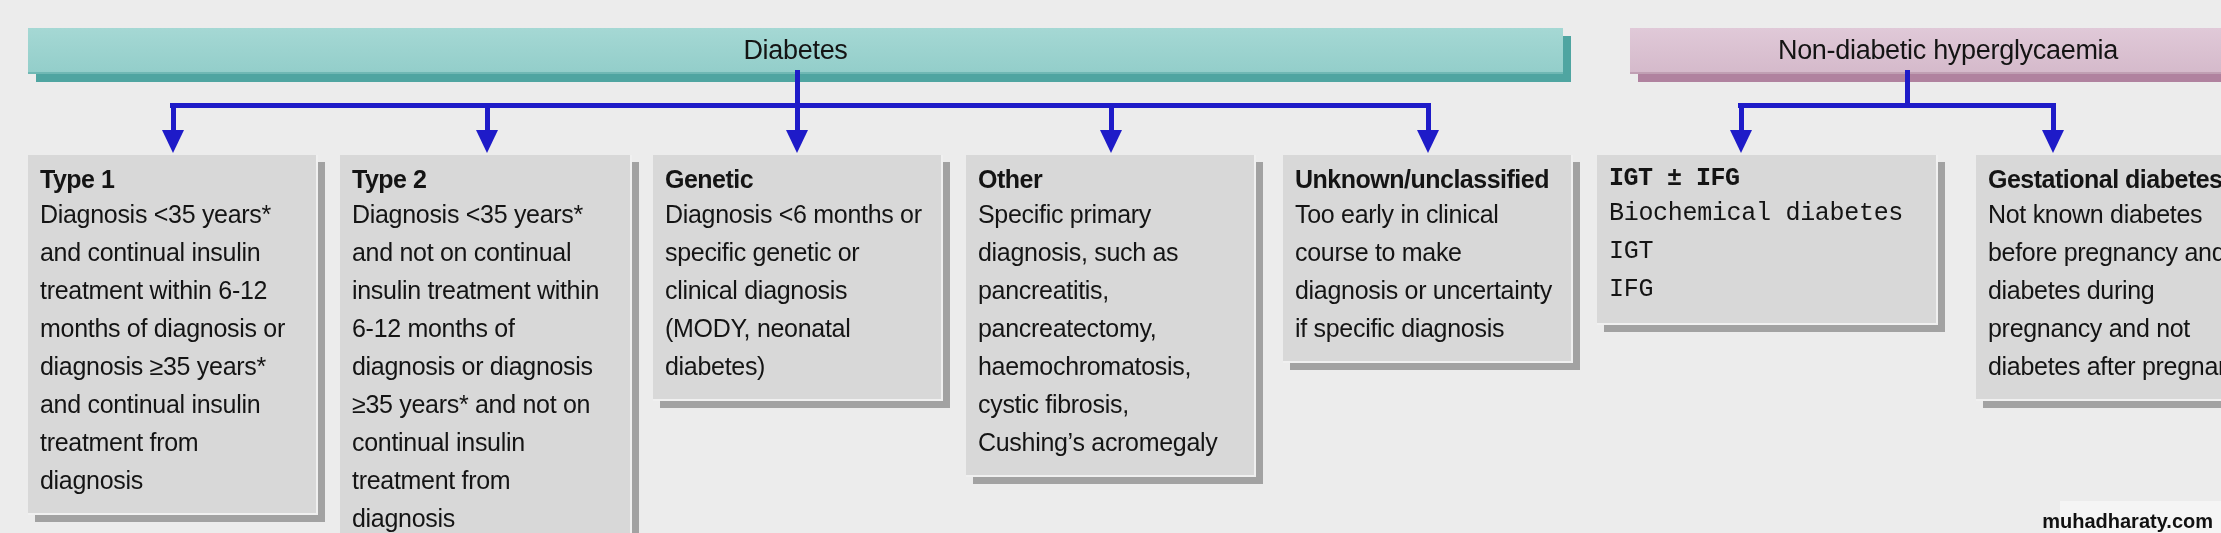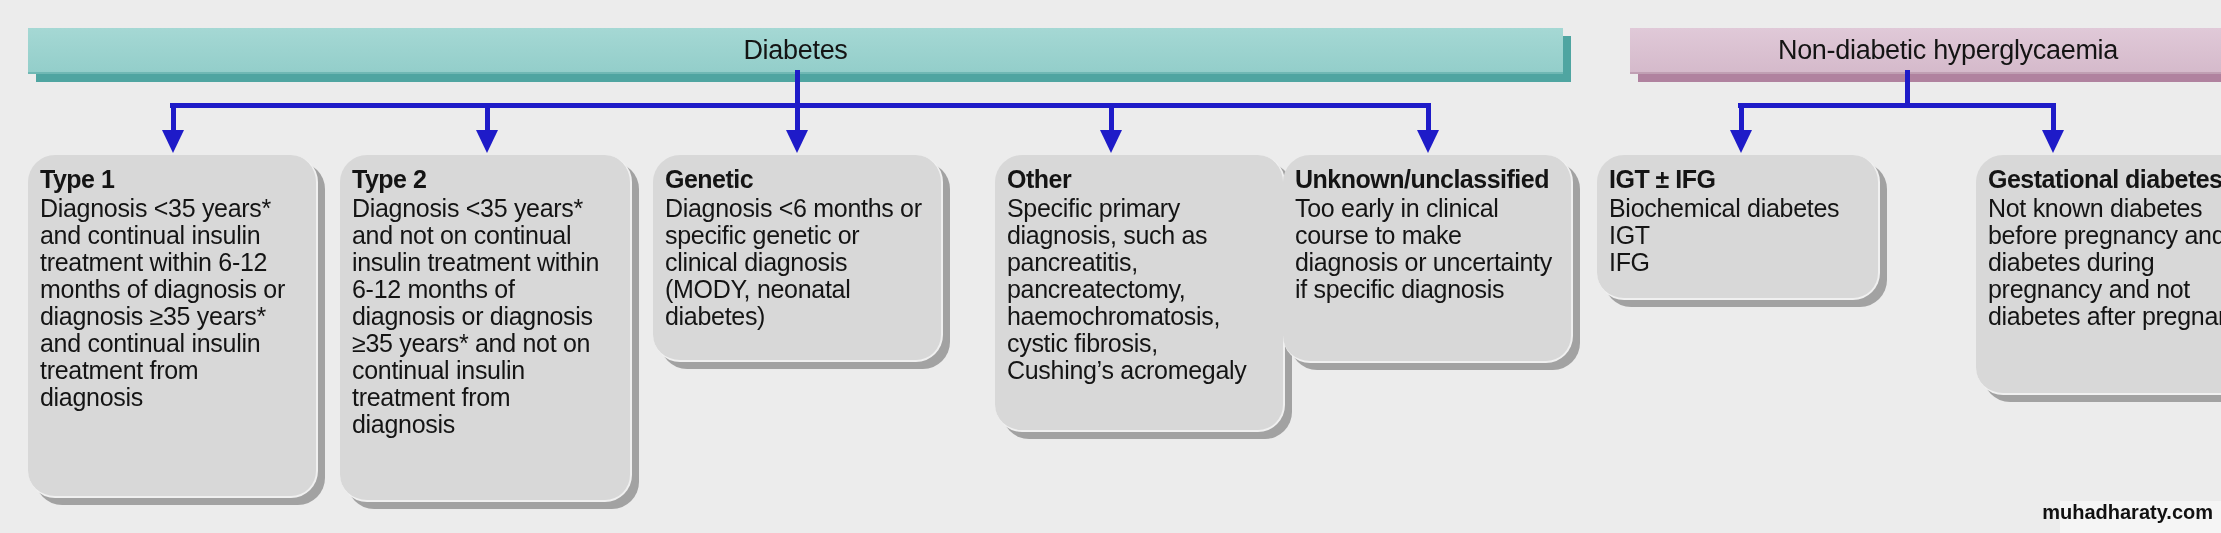--- a/index.html
+++ b/index.html
@@ -55,44 +55,43 @@
   }
   .box {
     position: absolute;
     top: 155px;
     background: #D8D8D8;
     border-right: 2px solid #F0F0F0;
     border-bottom: 2px solid #F0F0F0;
     box-shadow: 7px 7px 0 #A2A2A2;
     padding: 8px 12px 14px 12px;
     box-sizing: border-box;
-    border-radius: 27px;
   }
   .box-title {
     font-weight: bold;
     font-size: 25px;
     line-height: 32px;
     letter-spacing: -0.5px;
     white-space: nowrap;
   }
   .box-body {
     font-size: 25px;
-    line-height: 27px;
+    line-height: 38px;
     letter-spacing: -0.3px;
     white-space: pre-line;
   }
   .watermark {
     position: absolute;
     left: 2060px;
     top: 501px;
     width: 161px;
     height: 32px;
     background: #F5F5F5;
     display: flex;
-    align-items: flex-start;
+    align-items: flex-end;
     justify-content: flex-end;
     padding-right: 8px;
     box-sizing: border-box;
     font-weight: bold;
     font-size: 20px;
     color: #111;
   }
 </style>
 </head>
 <body>
@@ -150,31 +149,31 @@
   <div class="box" style="left:340px; width:292px; min-height:347px;">
     <div class="box-title">Type 2</div>
     <div class="box-body">Diagnosis &lt;35 years* and not on continual insulin treatment within 6-12 months of diagnosis or diagnosis ≥35 years* and not on continual insulin treatment from diagnosis</div>
   </div>
 
   <div class="box" style="left:653px; width:290px; min-height:207px;">
     <div class="box-title">Genetic</div>
     <div class="box-body">Diagnosis &lt;6 months or specific genetic or clinical diagnosis (MODY, neonatal diabetes)</div>
   </div>
 
-  <div class="box" style="left:966px; width:290px; min-height:277px;margin-left:29px;">
+  <div class="box" style="left:966px; width:290px; min-height:277px;">
     <div class="box-title">Other</div>
     <div class="box-body">Specific primary diagnosis, such as pancreatitis, pancreatectomy, haemochromatosis, cystic fibrosis, Cushing’s acromegaly</div>
   </div>
 
   <div class="box" style="left:1283px; width:290px; min-height:208px;">
     <div class="box-title">Unknown/unclassified</div>
     <div class="box-body">Too early in clinical course to make diagnosis or uncertainty if specific diagnosis</div>
   </div>
 
-  <div class="box" style="left:1597px; width:283px; min-height:145px;">
+  <div class="box" style="left:1597px; width:341px; min-height:145px;font-family:Liberation Mono, monospace;">
     <div class="box-title">IGT ± IFG</div>
     <div class="box-body">Biochemical diabetes
 IGT
 IFG</div>
   </div>
 
   <div class="box" style="left:1976px; width:294px; min-height:240px;">
     <div class="box-title">Gestational diabetes</div>
     <div class="box-body">Not known diabetes before pregnancy and diabetes during pregnancy and not diabetes after pregnancy</div>
   </div>

